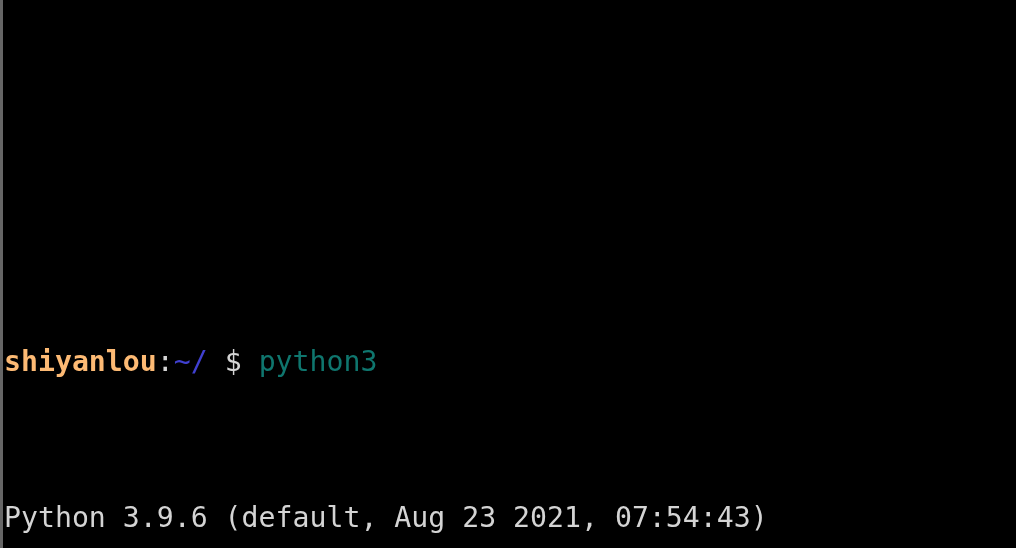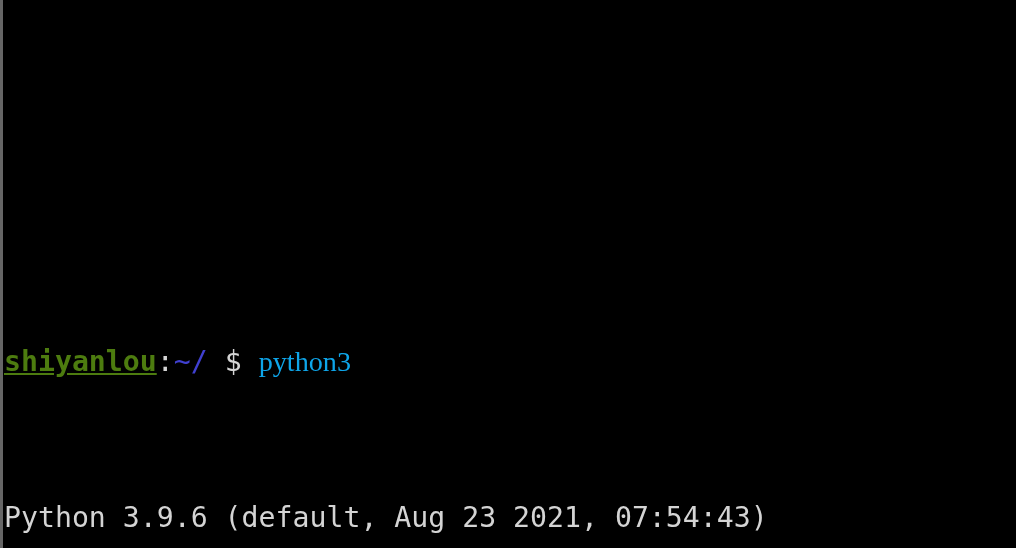--- a/index.html
+++ b/index.html
@@ -42,24 +42,24 @@
     letter-spacing: 0px;
     white-space: pre;
     color: #d4d4d4;
   }
   .line {
     white-space: pre;
     height: 39px;
     overflow: hidden;
   }
   .fg-default { color: #d4d4d4; }
-  .fg-user    { color: #4d7c0f; font-weight: bold; text-decoration: underline; }
+  .fg-user    { color: #fdba74; font-weight: bold; }
   .fg-punct   { color: #d4d4d4; }
   .fg-path    { color: #4040d0; }
-  .fg-cmd     { color: #0ea5e9; font-family: Liberation Serif, serif; }
+  .fg-cmd     { color: #0f766e; }
 </style>
 </head>
 <body>
 
 <div id="terminal">
 
   <div id="left-edge"></div>
 
   <div id="screen">
 

